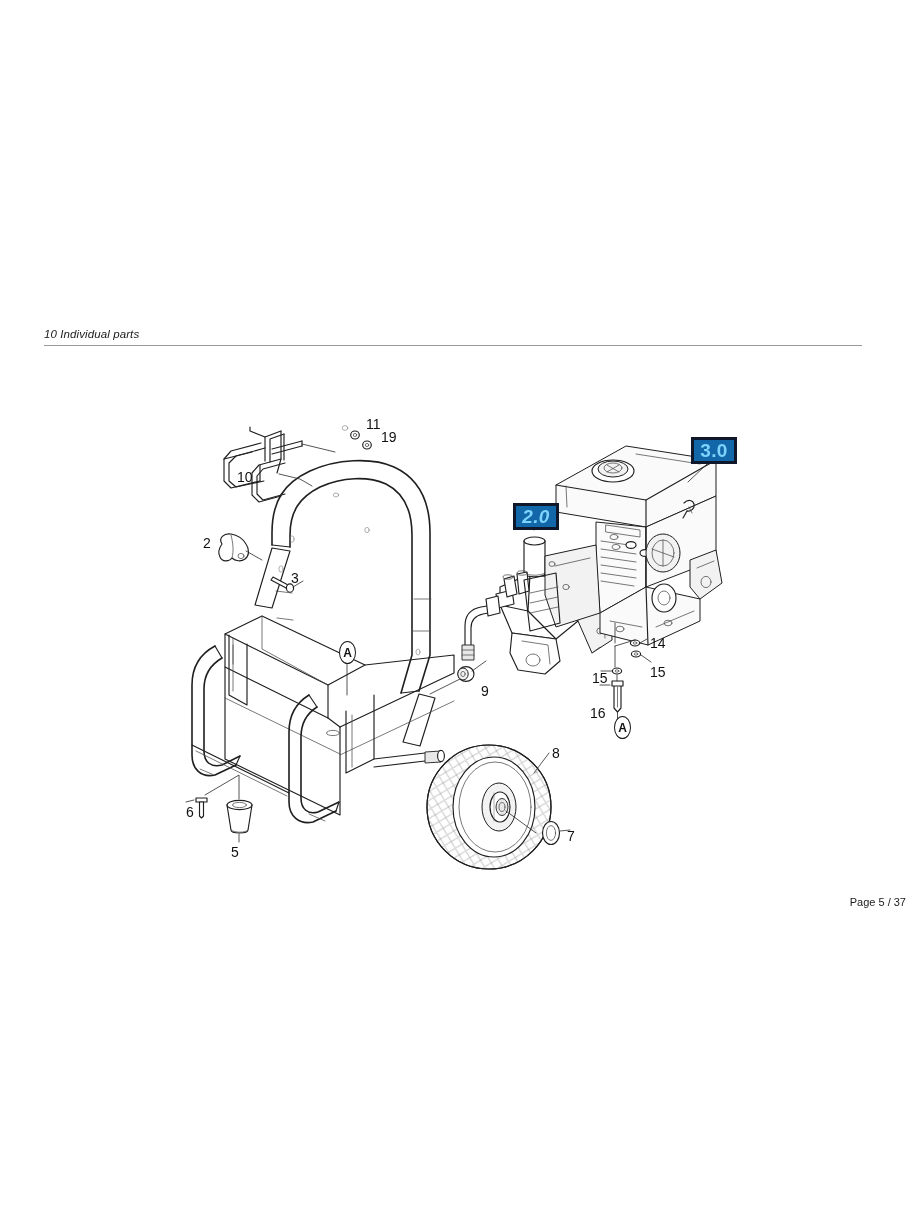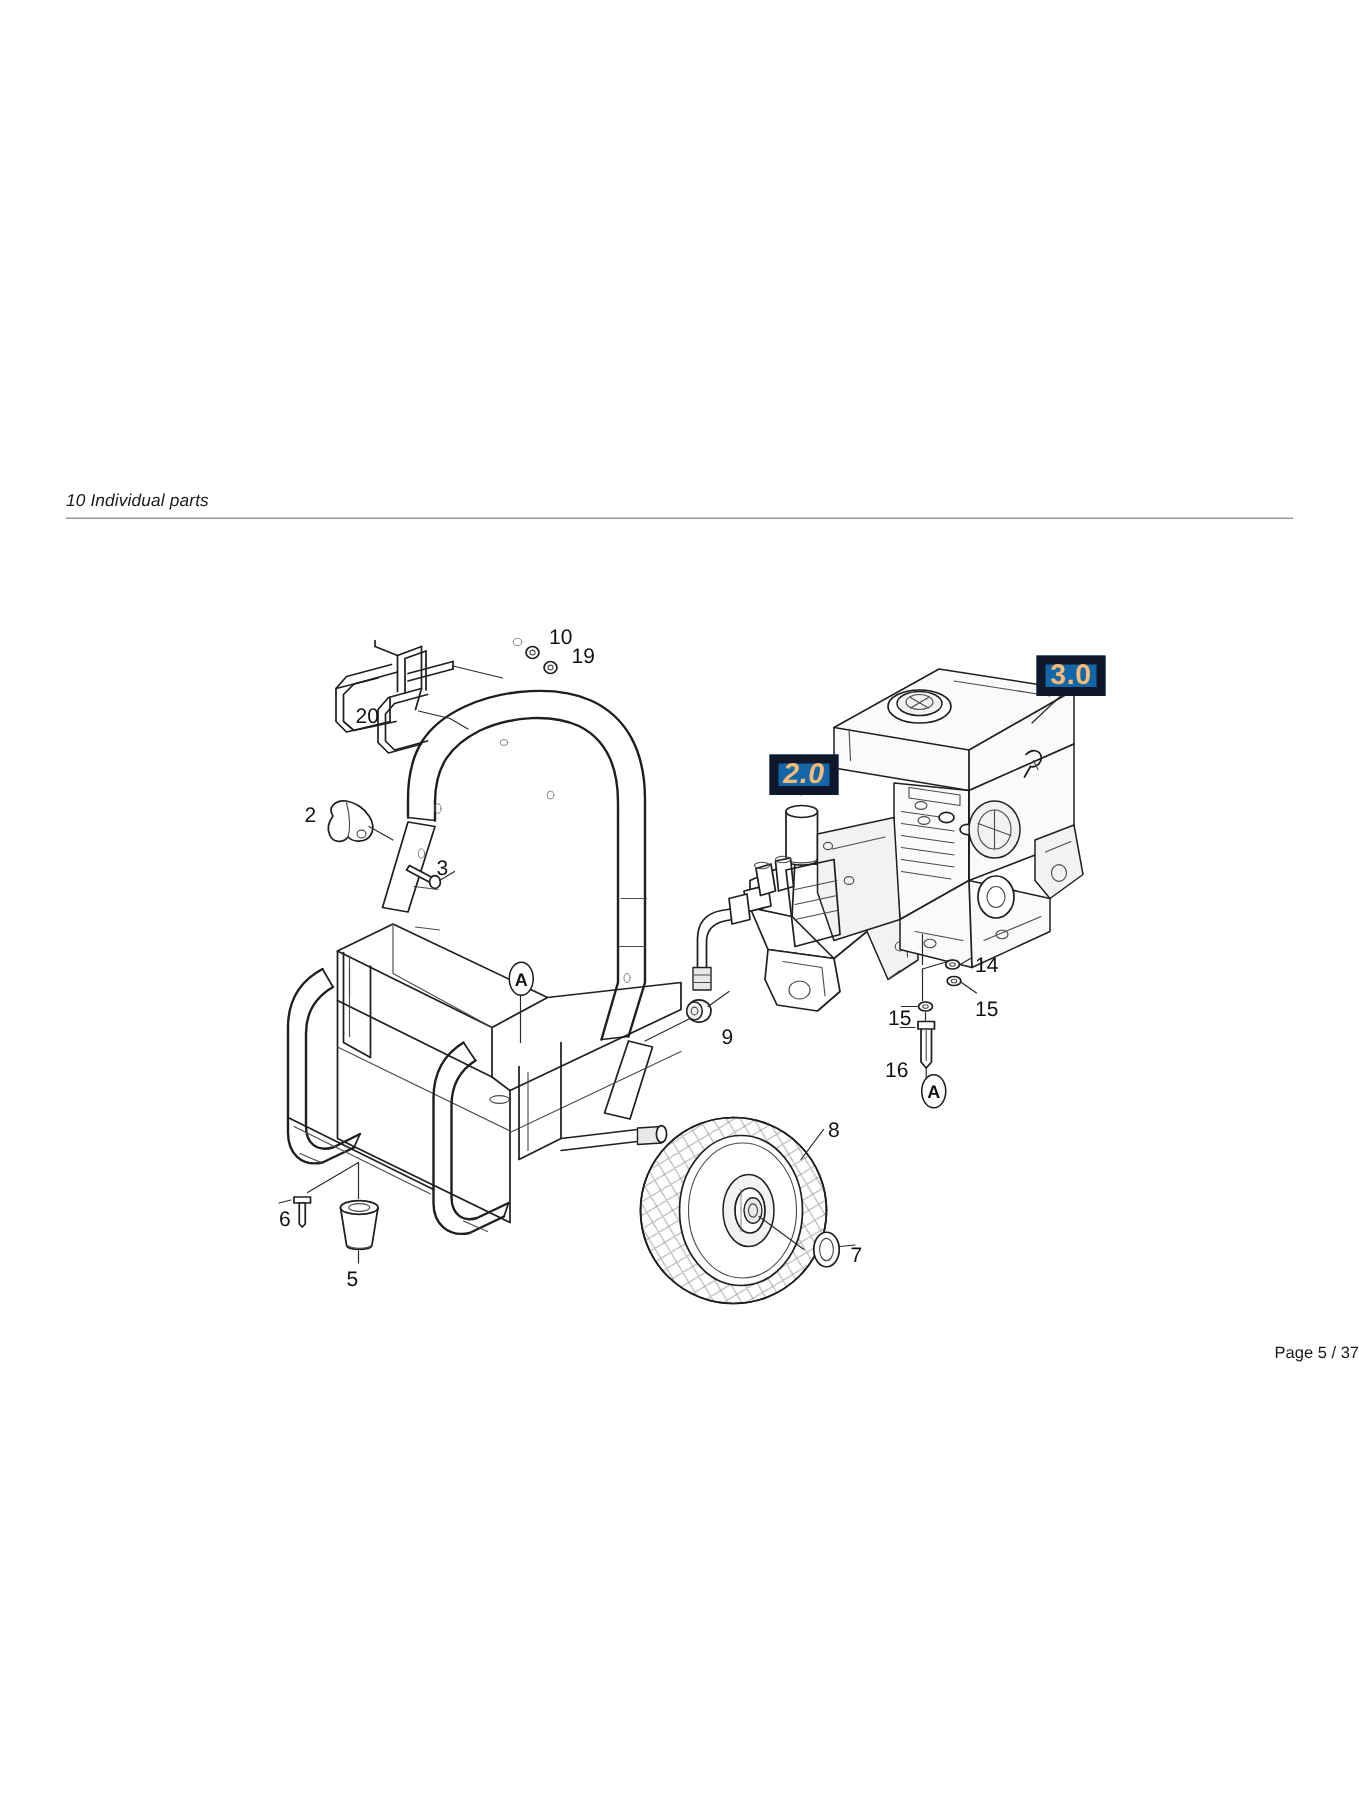--- a/index.html
+++ b/index.html
@@ -75,25 +75,25 @@
 
   
   .callout {
     position: absolute;
     display: flex;
     align-items: center;
     justify-content: center;
     font-family: "Liberation Sans", sans-serif;
     font-weight: bold;
     font-size: 19px;
-    color: #fdba74;
+    color: #7dd3fc;
     letter-spacing: 0.4px;
     line-height: 1;
     box-sizing: border-box;
-    border: 6px solid #0f172a;
+    border: 3px solid #0f172a;
   }
   #callout-30 {
     left: 691px;
     top: 437px;
     width: 46px;
     height: 27px;
   }
   #callout-20 {
     left: 513px;
     top: 503px;
@@ -471,22 +471,22 @@
     <span>2.0</span>
   </div>
 
   <div class="num-label" style="left:203px; top:536px;">2</div>
   <div class="num-label" style="left:291px; top:571px;">3</div>
   <div class="num-label" style="left:231px; top:845px;">5</div>
   <div class="num-label" style="left:186px; top:805px;">6</div>
   <div class="num-label" style="left:567px; top:829px;">7</div>
   <div class="num-label" style="left:552px; top:746px;">8</div>
   <div class="num-label" style="left:481px; top:684px;">9</div>
-  <div class="num-label" style="left:237px; top:470px;">20</div>
-  <div class="num-label" style="left:366px; top:417px;">10</div>
+  <div class="num-label" style="left:237px; top:470px;">10</div>
+  <div class="num-label" style="left:366px; top:417px;">11</div>
   <div class="num-label" style="left:381px; top:430px;">19</div>
   <div class="num-label" style="left:650px; top:636px;">14</div>
   <div class="num-label" style="left:650px; top:665px;">15</div>
   <div class="num-label" style="left:592px; top:671px;">15</div>
   <div class="num-label" style="left:590px; top:686px;margin-top:20px;">16</div>
 
   <div class="ref-marker" style="left:339px; top:641px;">
     <span>A</span>
   </div>
   <div class="ref-marker" style="left:614px; top:716px;">

